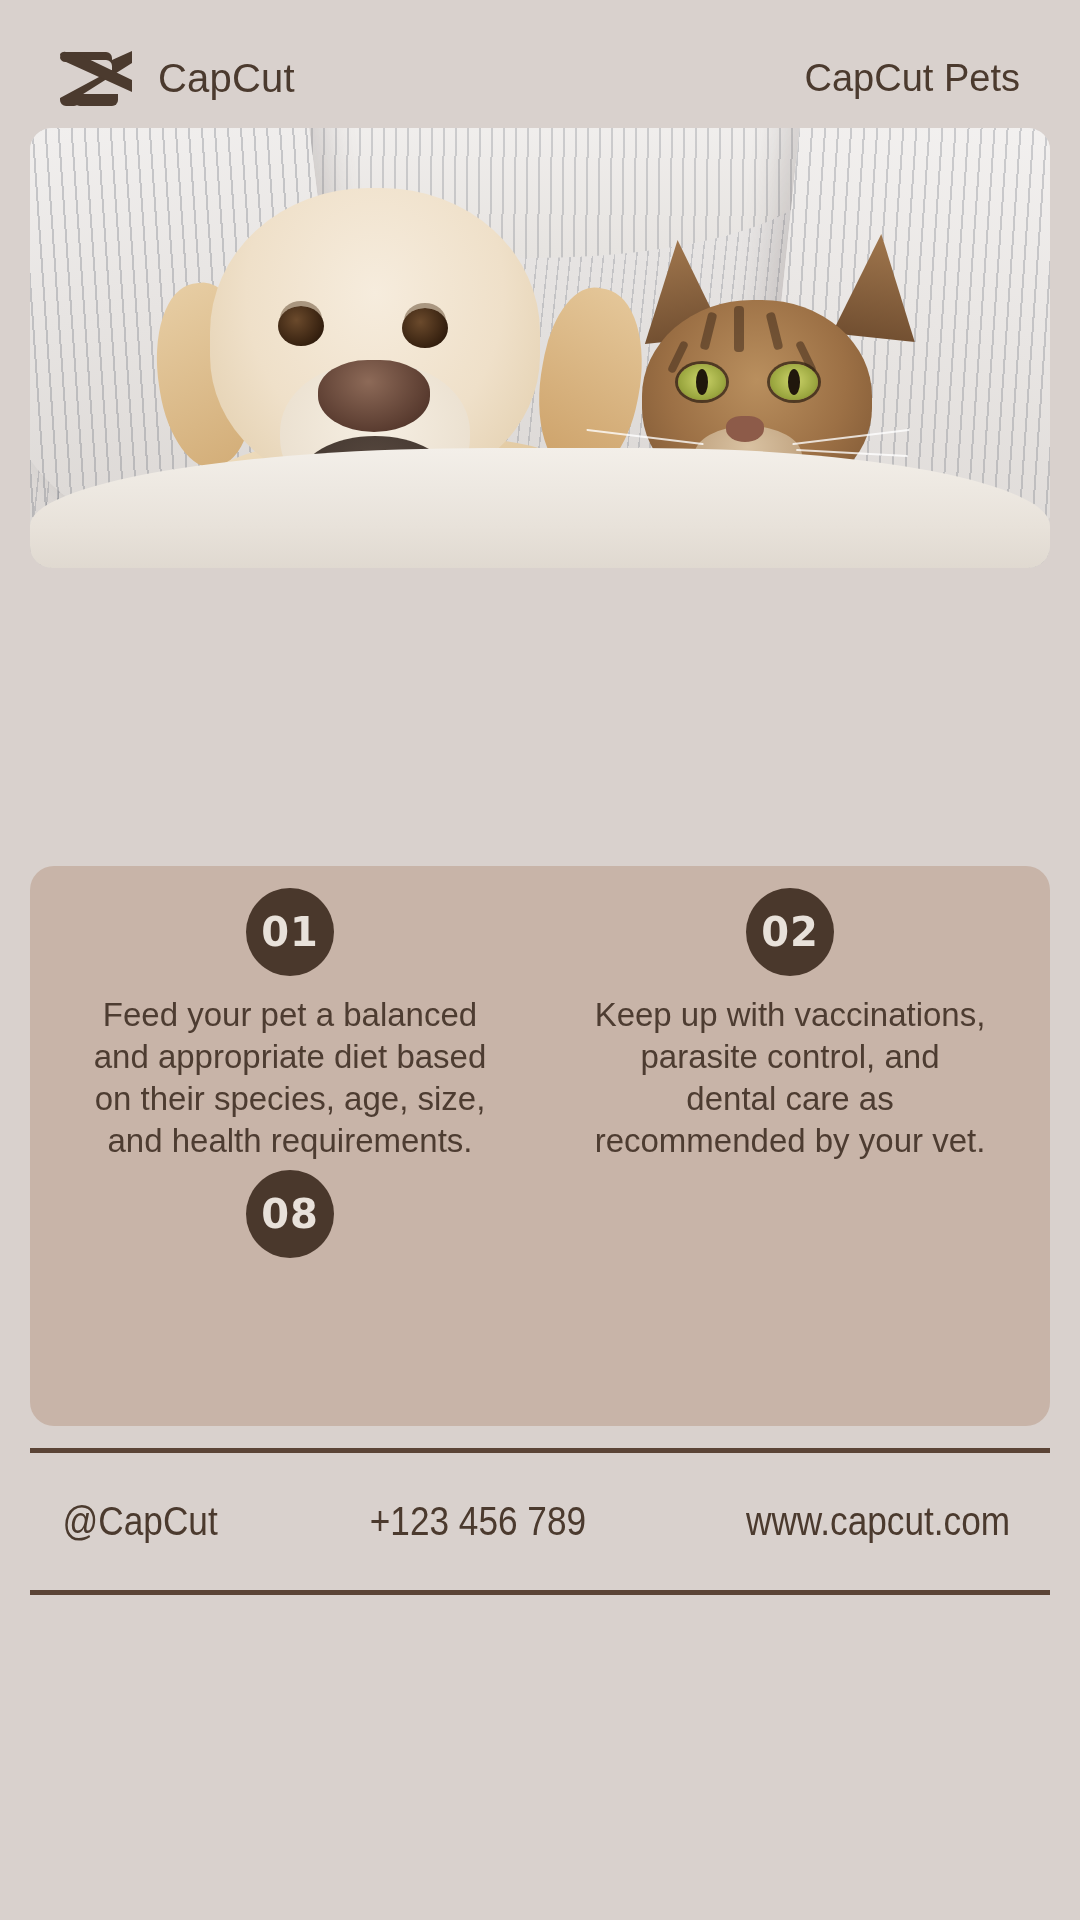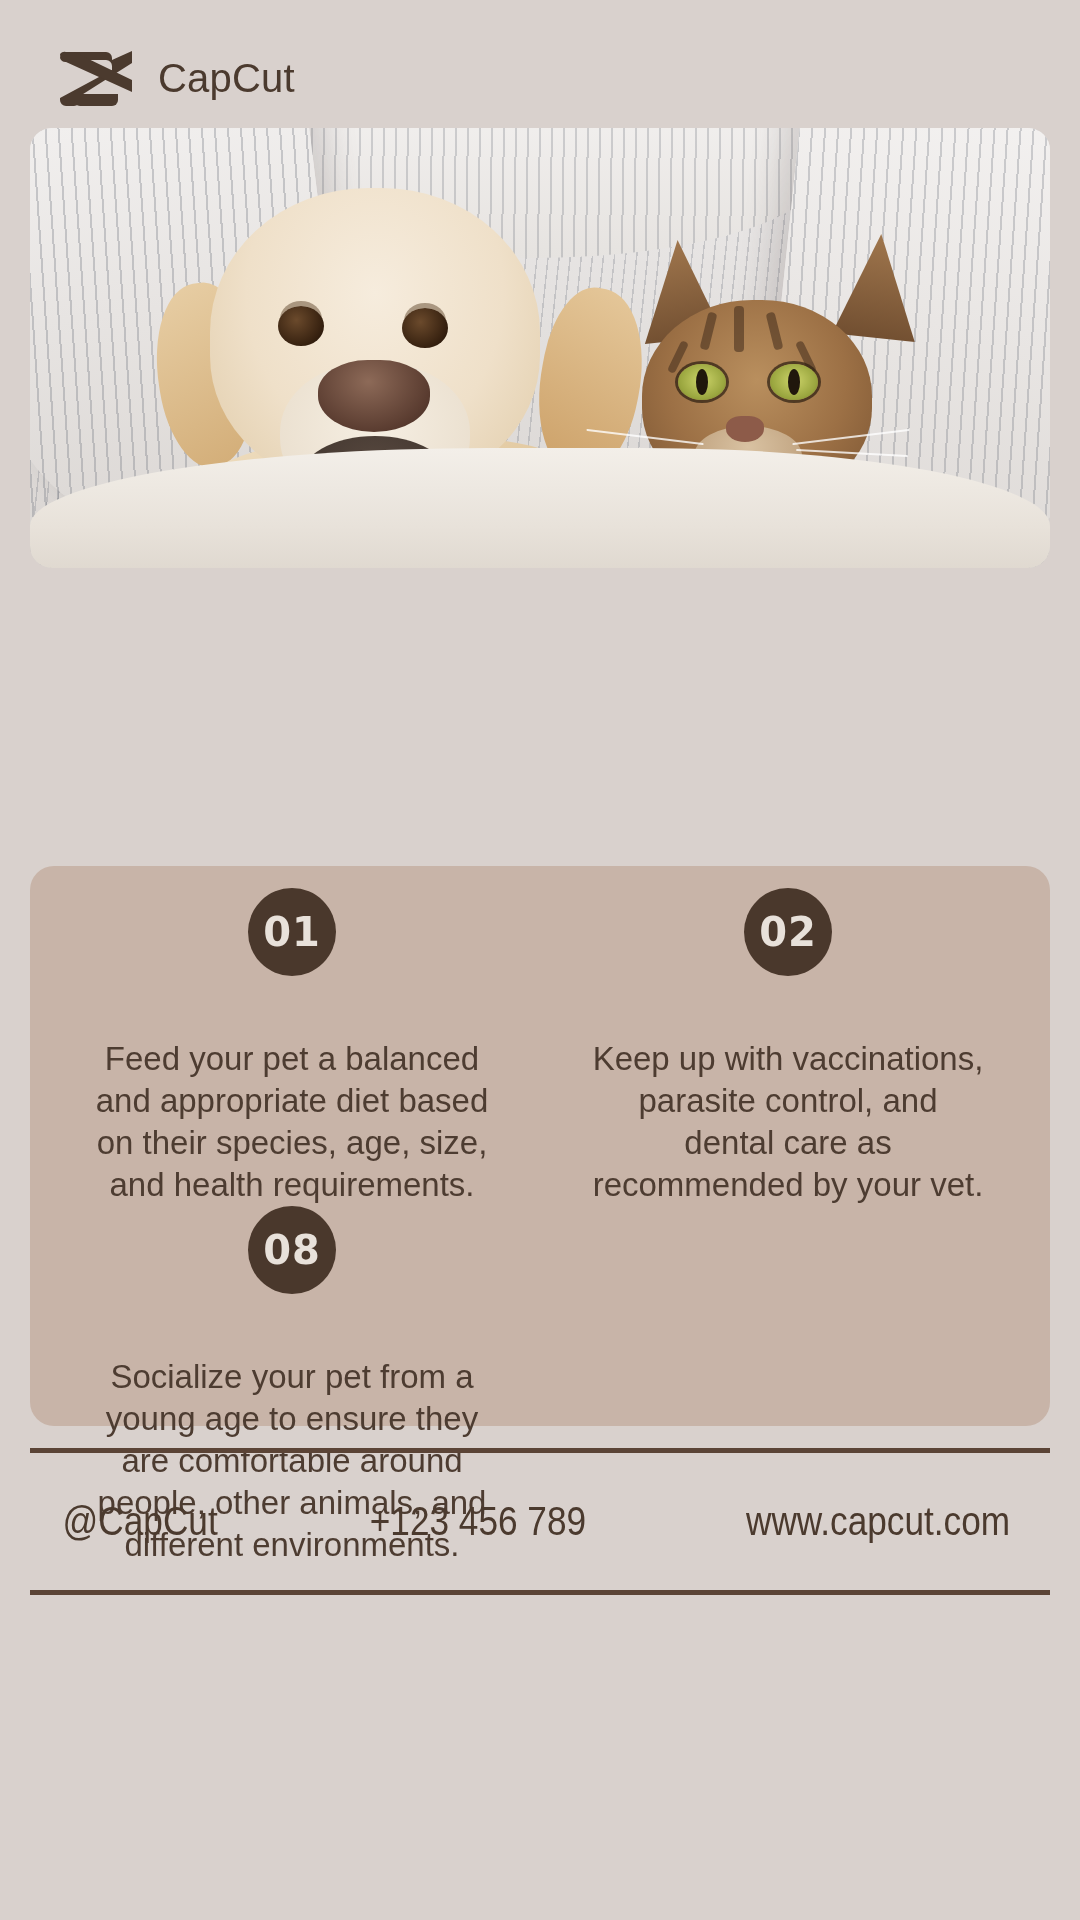--- a/index.html
+++ b/index.html
@@ -211,33 +211,34 @@
     transform:scaleX(1.07) scaleY(1.18);
   }
 
   
   .tips{
     position:absolute; left:30px; top:866px; width:1020px; height:560px;
     background:#c8b4a8; border-radius:24px;
     display:grid; grid-template-columns:1fr 1fr;
     grid-template-rows:1fr 1fr;
     padding:22px 14px 10px;
+    gap:8px;
   }
   .tip{ position:relative; display:flex; flex-direction:column; align-items:center; }
   .badge{
     width:88px; height:88px; border-radius:50%;
     background:#4a382c; color:#e8e1da;
     display:flex; align-items:center; justify-content:center;
     font-family:"DejaVu Sans", sans-serif;
     font-weight:700; font-size:40px; letter-spacing:1px;
     margin-bottom:18px;
   }
   .tip-text{
     color:#4d3c31; font-size:33px; line-height:42px;
-    text-align:center; padding:0 18px; max-width:430px;margin-top:44px;
+    text-align:center; padding:0 18px; max-width:430px;
   }
 
   
   .rule{
     position:absolute; left:30px; width:1020px; height:5px; background:#5b4436;
   }
   .rule.top{ top:1448px; }
   .rule.bottom{ top:1590px; }
   .footer{
     position:absolute; left:30px; top:1455px; width:1020px; height:132px;
@@ -257,20 +258,21 @@
 
   <div class="header">
     <div class="brand">
       <svg class="logo-mark" viewBox="0 0 78 60">
         <path d="M6 4 h40 a6 6 0 0 1 6 6 v2 l20 -9 v12 L20 48 v4 a6 6 0 0 1 -6 6 H6 a6 6 0 0 1 -6 -6 v-2 L52 22 v-4 a6 6 0 0 0 -6 -6 H6 a6 6 0 0 1 -6 -6 A6 6 0 0 1 6 4 Z" fill="#4b3a2e"></path>
         <path d="M0 10 a6 6 0 0 1 6 -6 h8 l58 28 v12 L6 14 A6 6 0 0 1 0 10 Z" fill="#4b3a2e"></path>
         <path d="M14 52 a6 6 0 0 0 6 6 h32 a6 6 0 0 0 6 -6 v-6 L14 46 Z" fill="#4b3a2e"></path>
       </svg>
       <span class="brand-name">CapCut</span>
     </div>
+    <span class="header-right">CapCut Pets</span>
   </div>
 
   <div class="photo-wrap">
     <div class="photo">
       <div class="blanket-bg"></div>
       <div class="stripes"></div>
 
       <div class="drape-top">
           <div class="sline"></div>
         </div>
@@ -331,21 +333,20 @@
     <div class="tip">
       <div class="badge">01</div>
       <div class="tip-text">Feed your pet a balanced and appropriate diet based on their species, age, size, and health requirements.</div>
     </div>
     <div class="tip">
       <div class="badge">02</div>
       <div class="tip-text">Keep up with vaccinations, parasite control, and dental care as recommended by your vet.</div>
     </div>
     <div class="tip">
       <div class="badge">08</div>
-      <div class="tip-text">Socialize your pet from a young age to ensure they are comfortable around people, other animals, and different environments.</div>
     </div>
   </div>
 
   <div class="rule top"></div>
   <div class="footer">
     <span class="foot-item">@CapCut</span>
     <span class="foot-item">+123 456 789</span>
     <span class="foot-item">www.capcut.com</span>
   </div>
   <div class="rule bottom"></div>

